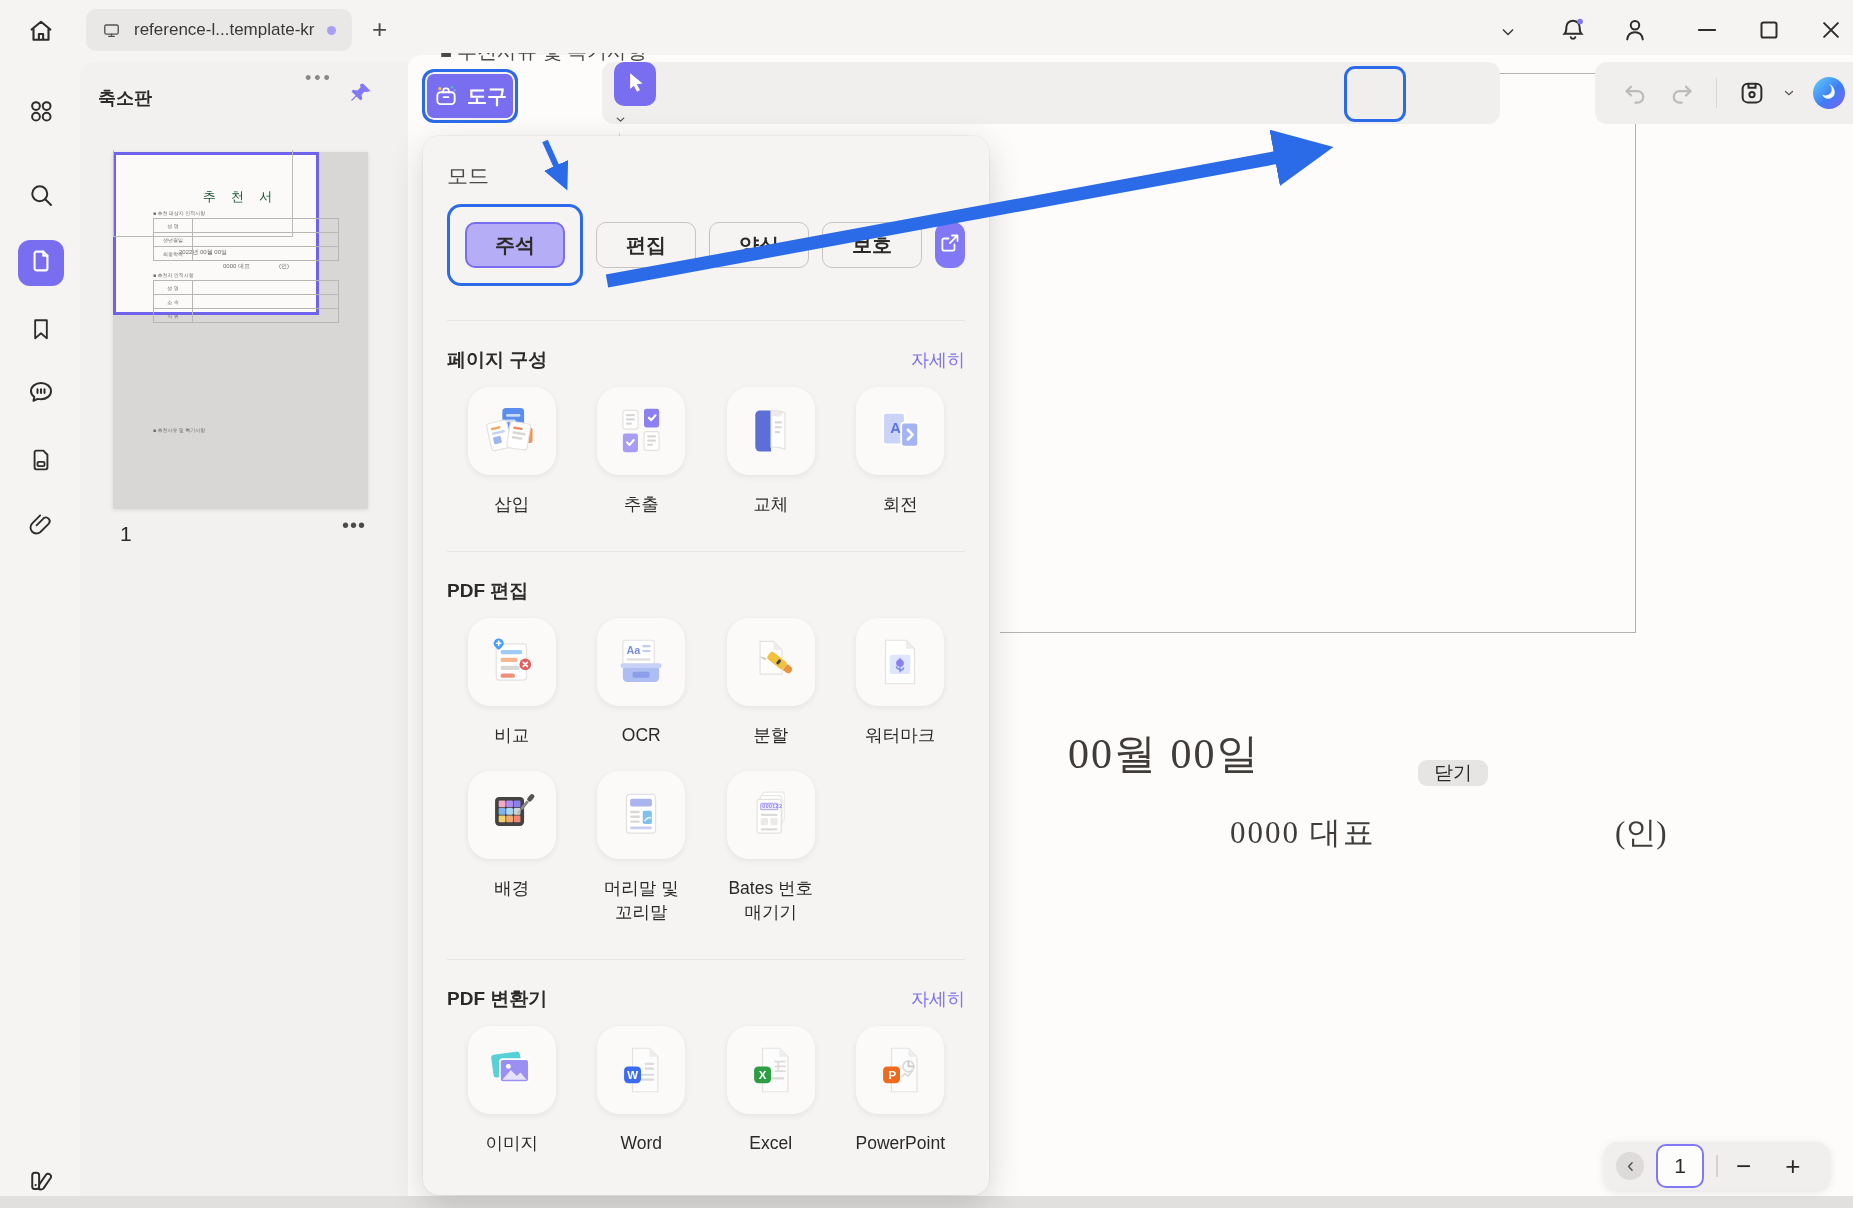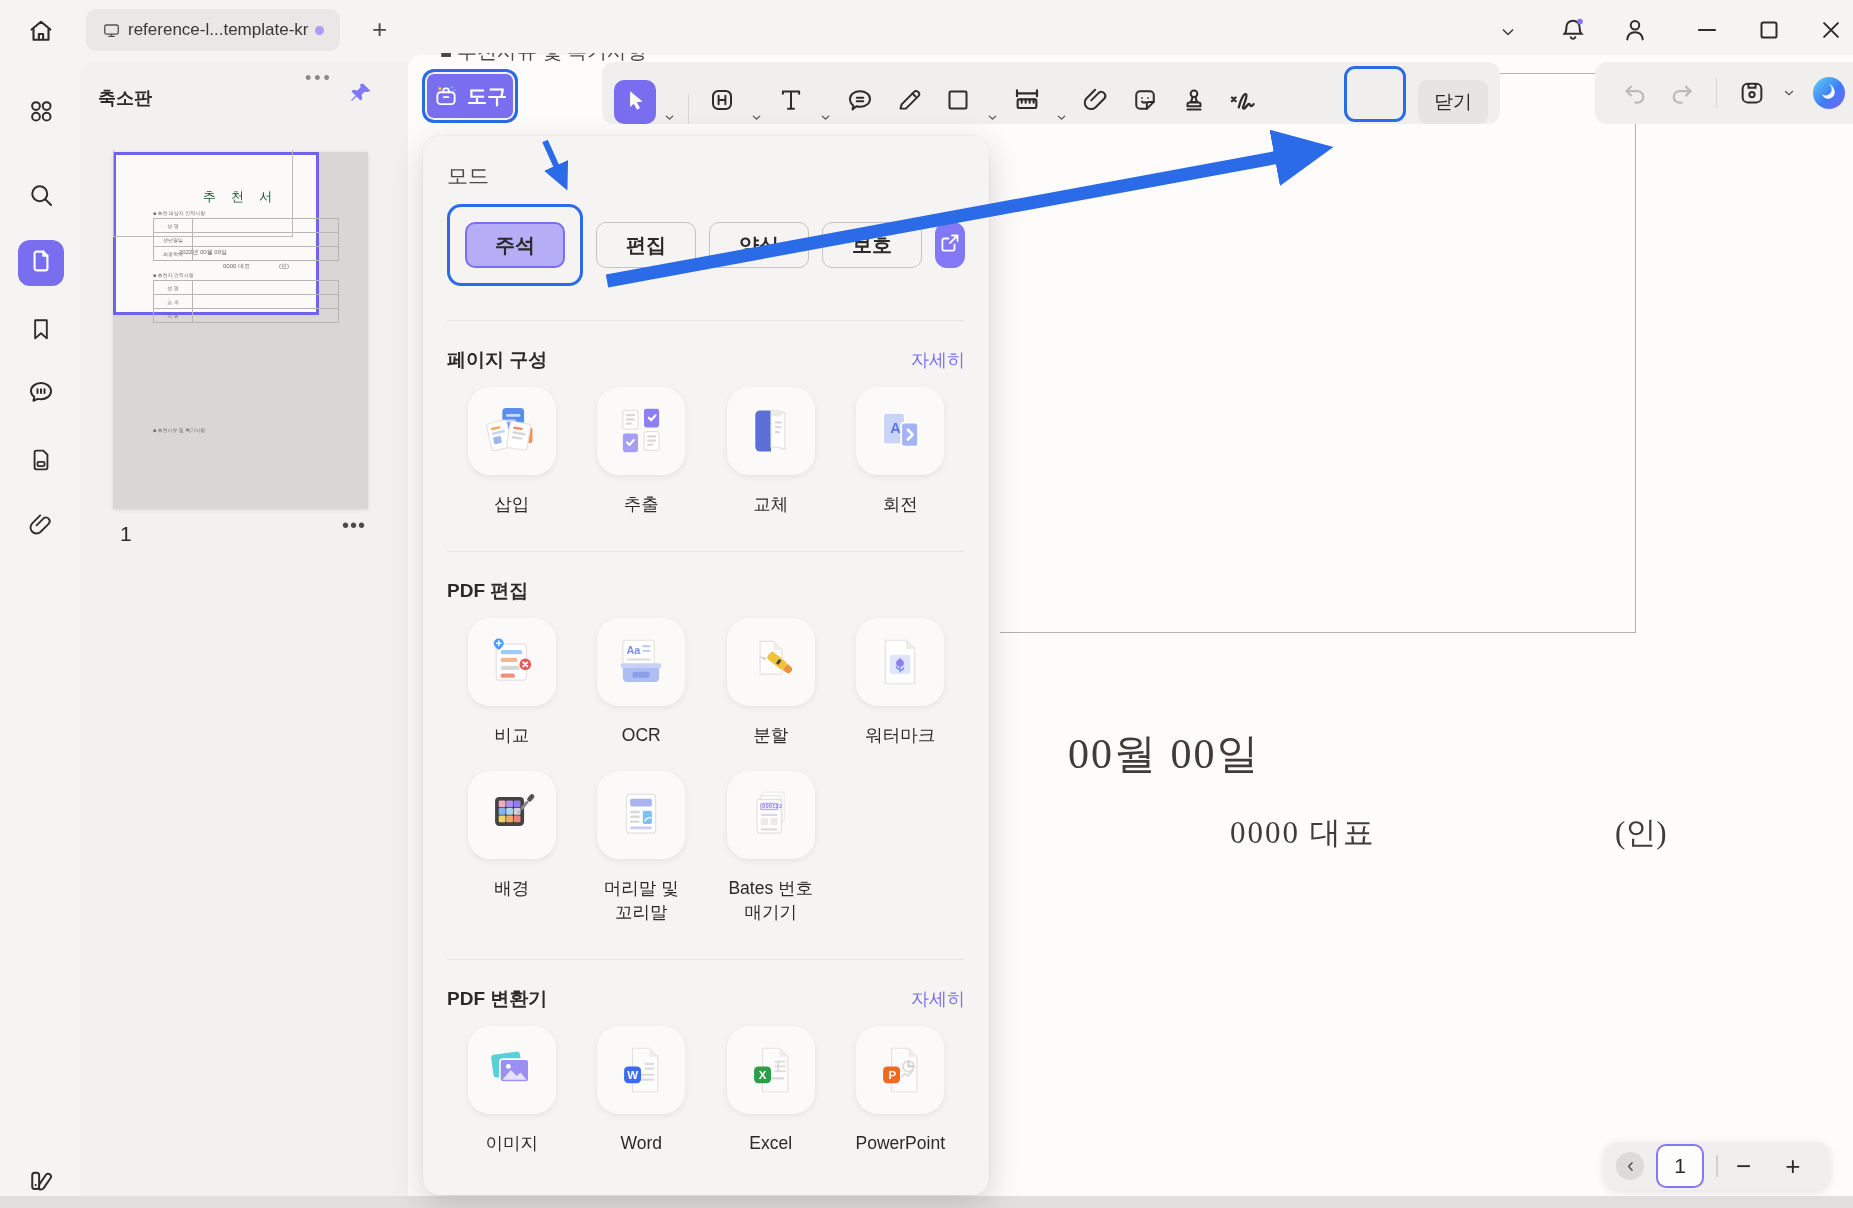--- a/index.html
+++ b/index.html
@@ -3,21 +3,21 @@
 <meta charset="utf-8">
 <style>
   html,body{margin:0;padding:0;width:1853px;height:1208px;overflow:hidden;
     font-family:"Liberation Sans","DejaVu Sans",sans-serif;background:#f6f4f3;}
   .abs{position:absolute;}
   #stage{position:relative;width:1853px;height:1208px;background:#f6f4f3;}
 
   
   #topbar{left:0;top:0;width:1853px;height:62px;}
   #home-btn{left:22px;top:13px;width:38px;height:36px;display:flex;align-items:center;justify-content:center;border-radius:8px;}
-  #tab{left:86px;top:9px;height:42px;background:#e9e8e6;border-radius:10px;display:flex;align-items:center;padding:0 16px;gap:7px;}
+  #tab{left:86px;top:9px;height:42px;background:#e9e8e6;border-radius:10px;display:flex;align-items:center;padding:0 16px;gap:13px;}
   #tab-title{font-size:17px;color:#3b3937;}
   #tab-dot{width:9px;height:9px;border-radius:50%;background:#a89ff5;}
   #tab-plus{left:372px;top:16px;font-size:26px;color:#4c4a48;line-height:26px;}
   .tb-ic{display:flex;align-items:center;justify-content:center;}
   #tb-chev{left:1498px;top:22px;}
   #tb-bell{left:1558px;top:15px;}
   #tb-user{left:1620px;top:15px;}
   #tb-min{left:1692px;top:15px;}
   #tb-max{left:1754px;top:15px;}
   #tb-close{left:1816px;top:15px;}
@@ -53,21 +53,21 @@
   #frag{left:440px;top:53px;width:330px;height:9px;overflow:hidden;}
   #frag > div{margin-top:-15px;font-family:"Liberation Serif","DejaVu Serif",serif;font-size:20px;color:#4a4846;}
   #doc-box{left:1000px;top:73px;width:635px;height:559px;border-right:1px solid #b5b3b1;border-bottom:1px solid #b5b3b1;}
   #doc-topline{left:1500px;top:73px;width:135px;height:1px;background:#b5b3b1;}
   .doc-text{font-family:"Liberation Serif","DejaVu Serif",serif;color:#3f3c3a;}
   #doc-date{left:1068px;top:726px;font-size:42px;letter-spacing:2px;}
   #doc-signer{left:1230px;top:812px;font-size:31px;letter-spacing:2px;}
   #doc-seal{left:1615px;top:812px;font-size:31px;}
 
   
-  #toolbar-left{left:602px;top:62px;width:898px;height:62px;background:#f1efee;border-radius:12px;display:flex;align-items:flex-end;padding:0 12px;box-sizing:border-box;gap:7px;}
+  #toolbar-left{left:602px;top:62px;width:898px;height:62px;background:#f1efee;border-radius:12px;display:flex;align-items:flex-start;padding:0 12px;box-sizing:border-box;gap:7px;flex-direction:column;}
   #toolbar-right{left:1595px;top:62px;width:258px;height:62px;background:#f1efee;border-radius:12px 0 0 12px;display:flex;align-items:center;gap:15px;padding-left:26px;box-sizing:border-box;}
   .tool-btn{width:42px;height:44px;border-radius:10px;display:flex;align-items:center;justify-content:center;flex:0 0 auto;}
   .tool-btn.active{background:#7a6ef0;}
   .tool-chev{width:13px;display:flex;align-items:center;justify-content:center;flex:0 0 auto;}
   .tool-div{width:1px;height:30px;background:#d8d6d4;margin:0 5px;flex:0 0 auto;}
   #close-btn{margin-left:auto;height:44px;padding:0 16px;background:#e7e5e3;border-radius:9px;display:flex;align-items:center;font-size:19px;color:#2b2a28;}
   #tools-btn{left:422px;top:69px;width:96px;height:54px;background:#7a6ef0;border:3px solid #2b6be8;box-shadow:inset 0 0 0 2px #f6f4f3;border-radius:12px;display:flex;align-items:center;justify-content:center;gap:8px;color:#fff;font-size:20px;font-weight:700;box-sizing:border-box;}
   #sig-ring{left:1344px;top:66px;width:62px;height:56px;border:3.5px solid #2b6be8;border-radius:11px;box-sizing:border-box;z-index:45;}
   #ai-btn{width:36px;height:36px;border-radius:50%;display:flex;align-items:center;justify-content:center;}
 

